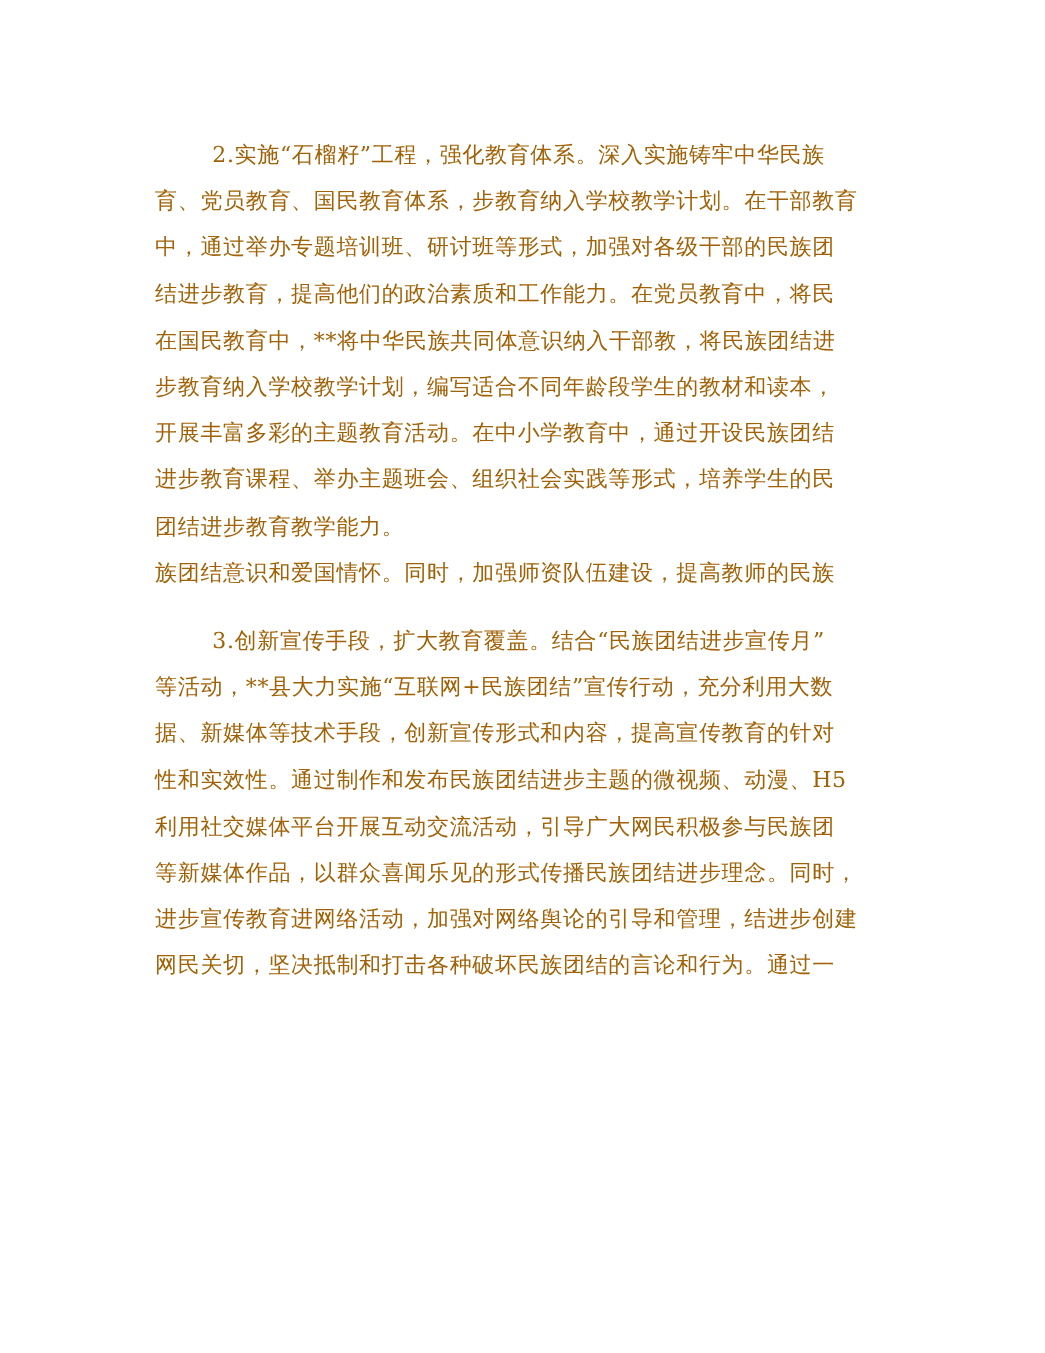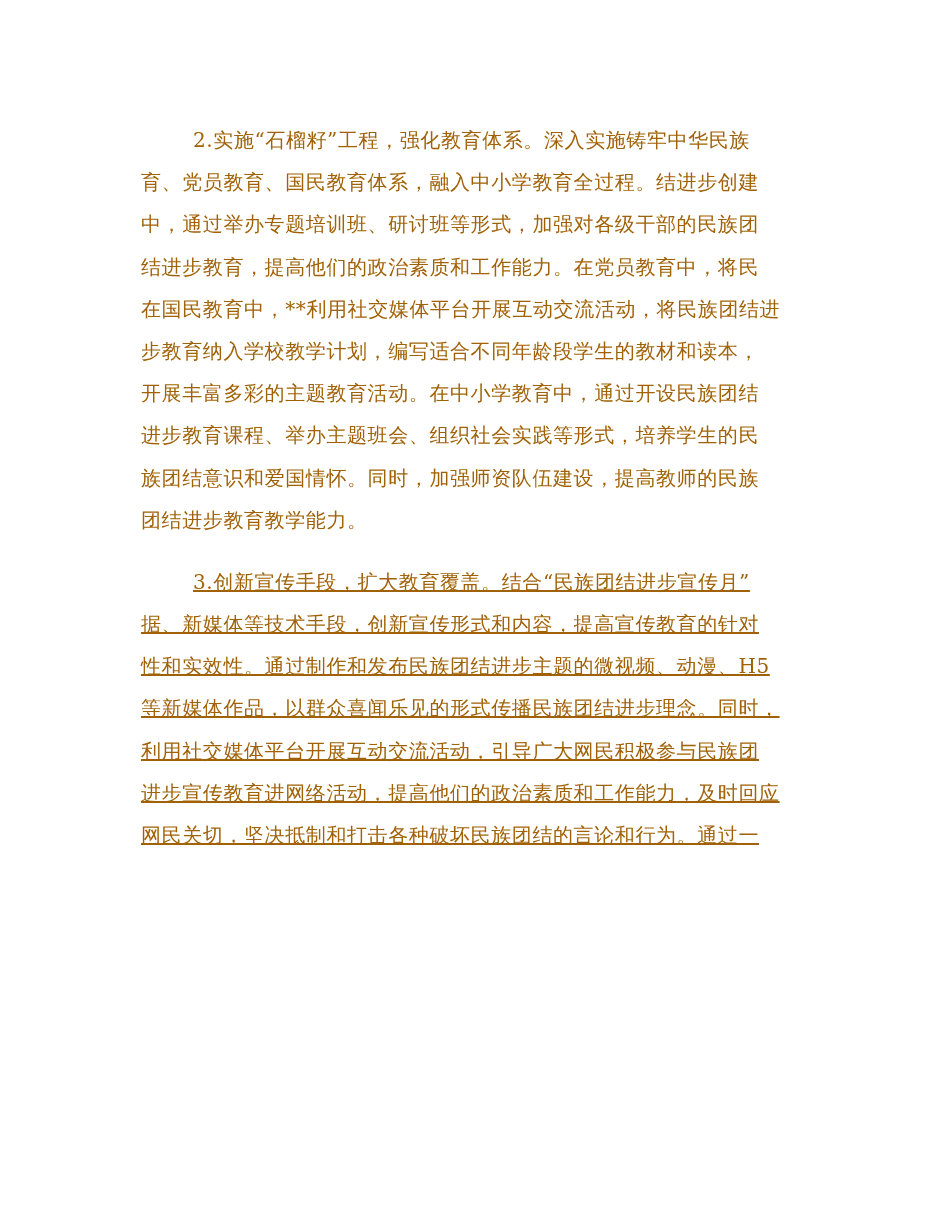--- a/index.html
+++ b/index.html
@@ -28,56 +28,56 @@
       width: 672px;
       color: #a16207;
       font-family: "DejaVu Serif", "Liberation Serif", serif;
       font-size: 20px;
     }
     .para {
       margin: 0;
     }
     .para + .para {
       margin-top: 20px;
-      text-decoration: underline;
     }
     .line {
       display: block;
       height: 42.2px;
       line-height: 32px;
       white-space: nowrap;
       letter-spacing: 0.6px;
     }
     .line.indent {
       padding-left: 52px;
     }
   </style>
 </head>
 <body>
 
 <div class="page">
   <div class="content">
 
     <div class="para">
       <span class="line indent">2.实施“石榴籽”工程，强化教育体系。深入实施铸牢中华民族</span>
-      <span class="line">育、党员教育、国民教育体系，融入中小学教育全过程。结进步创建</span>
+      <span class="line">育、党员教育、国民教育体系，步教育纳入学校教学计划。在干部教育</span>
       <span class="line">中，通过举办专题培训班、研讨班等形式，加强对各级干部的民族团</span>
       <span class="line">结进步教育，提高他们的政治素质和工作能力。在党员教育中，将民</span>
-      <span class="line">在国民教育中，**利用社交媒体平台开展互动交流活动，将民族团结进</span>
+      <span class="line">在国民教育中，**将中华民族共同体意识纳入干部教，将民族团结进</span>
       <span class="line">步教育纳入学校教学计划，编写适合不同年龄段学生的教材和读本，</span>
       <span class="line">开展丰富多彩的主题教育活动。在中小学教育中，通过开设民族团结</span>
       <span class="line">进步教育课程、举办主题班会、组织社会实践等形式，培养学生的民</span>
+      <span class="line">团结进步教育教学能力。</span>
       <span class="line">族团结意识和爱国情怀。同时，加强师资队伍建设，提高教师的民族</span>
-      <span class="line">团结进步教育教学能力。</span>
     </div>
 
     <div class="para">
       <span class="line indent">3.创新宣传手段，扩大教育覆盖。结合“民族团结进步宣传月”</span>
+      <span class="line">等活动，**县大力实施“互联网+民族团结”宣传行动，充分利用大数</span>
       <span class="line">据、新媒体等技术手段，创新宣传形式和内容，提高宣传教育的针对</span>
       <span class="line">性和实效性。通过制作和发布民族团结进步主题的微视频、动漫、H5</span>
+      <span class="line">利用社交媒体平台开展互动交流活动，引导广大网民积极参与民族团</span>
       <span class="line">等新媒体作品，以群众喜闻乐见的形式传播民族团结进步理念。同时，</span>
-      <span class="line">利用社交媒体平台开展互动交流活动，引导广大网民积极参与民族团</span>
-      <span class="line">进步宣传教育进网络活动，提高他们的政治素质和工作能力，及时回应</span>
+      <span class="line">进步宣传教育进网络活动，加强对网络舆论的引导和管理，结进步创建</span>
       <span class="line">网民关切，坚决抵制和打击各种破坏民族团结的言论和行为。通过一</span>
     </div>
 
   </div>
 </div>
 
 </body></html>

